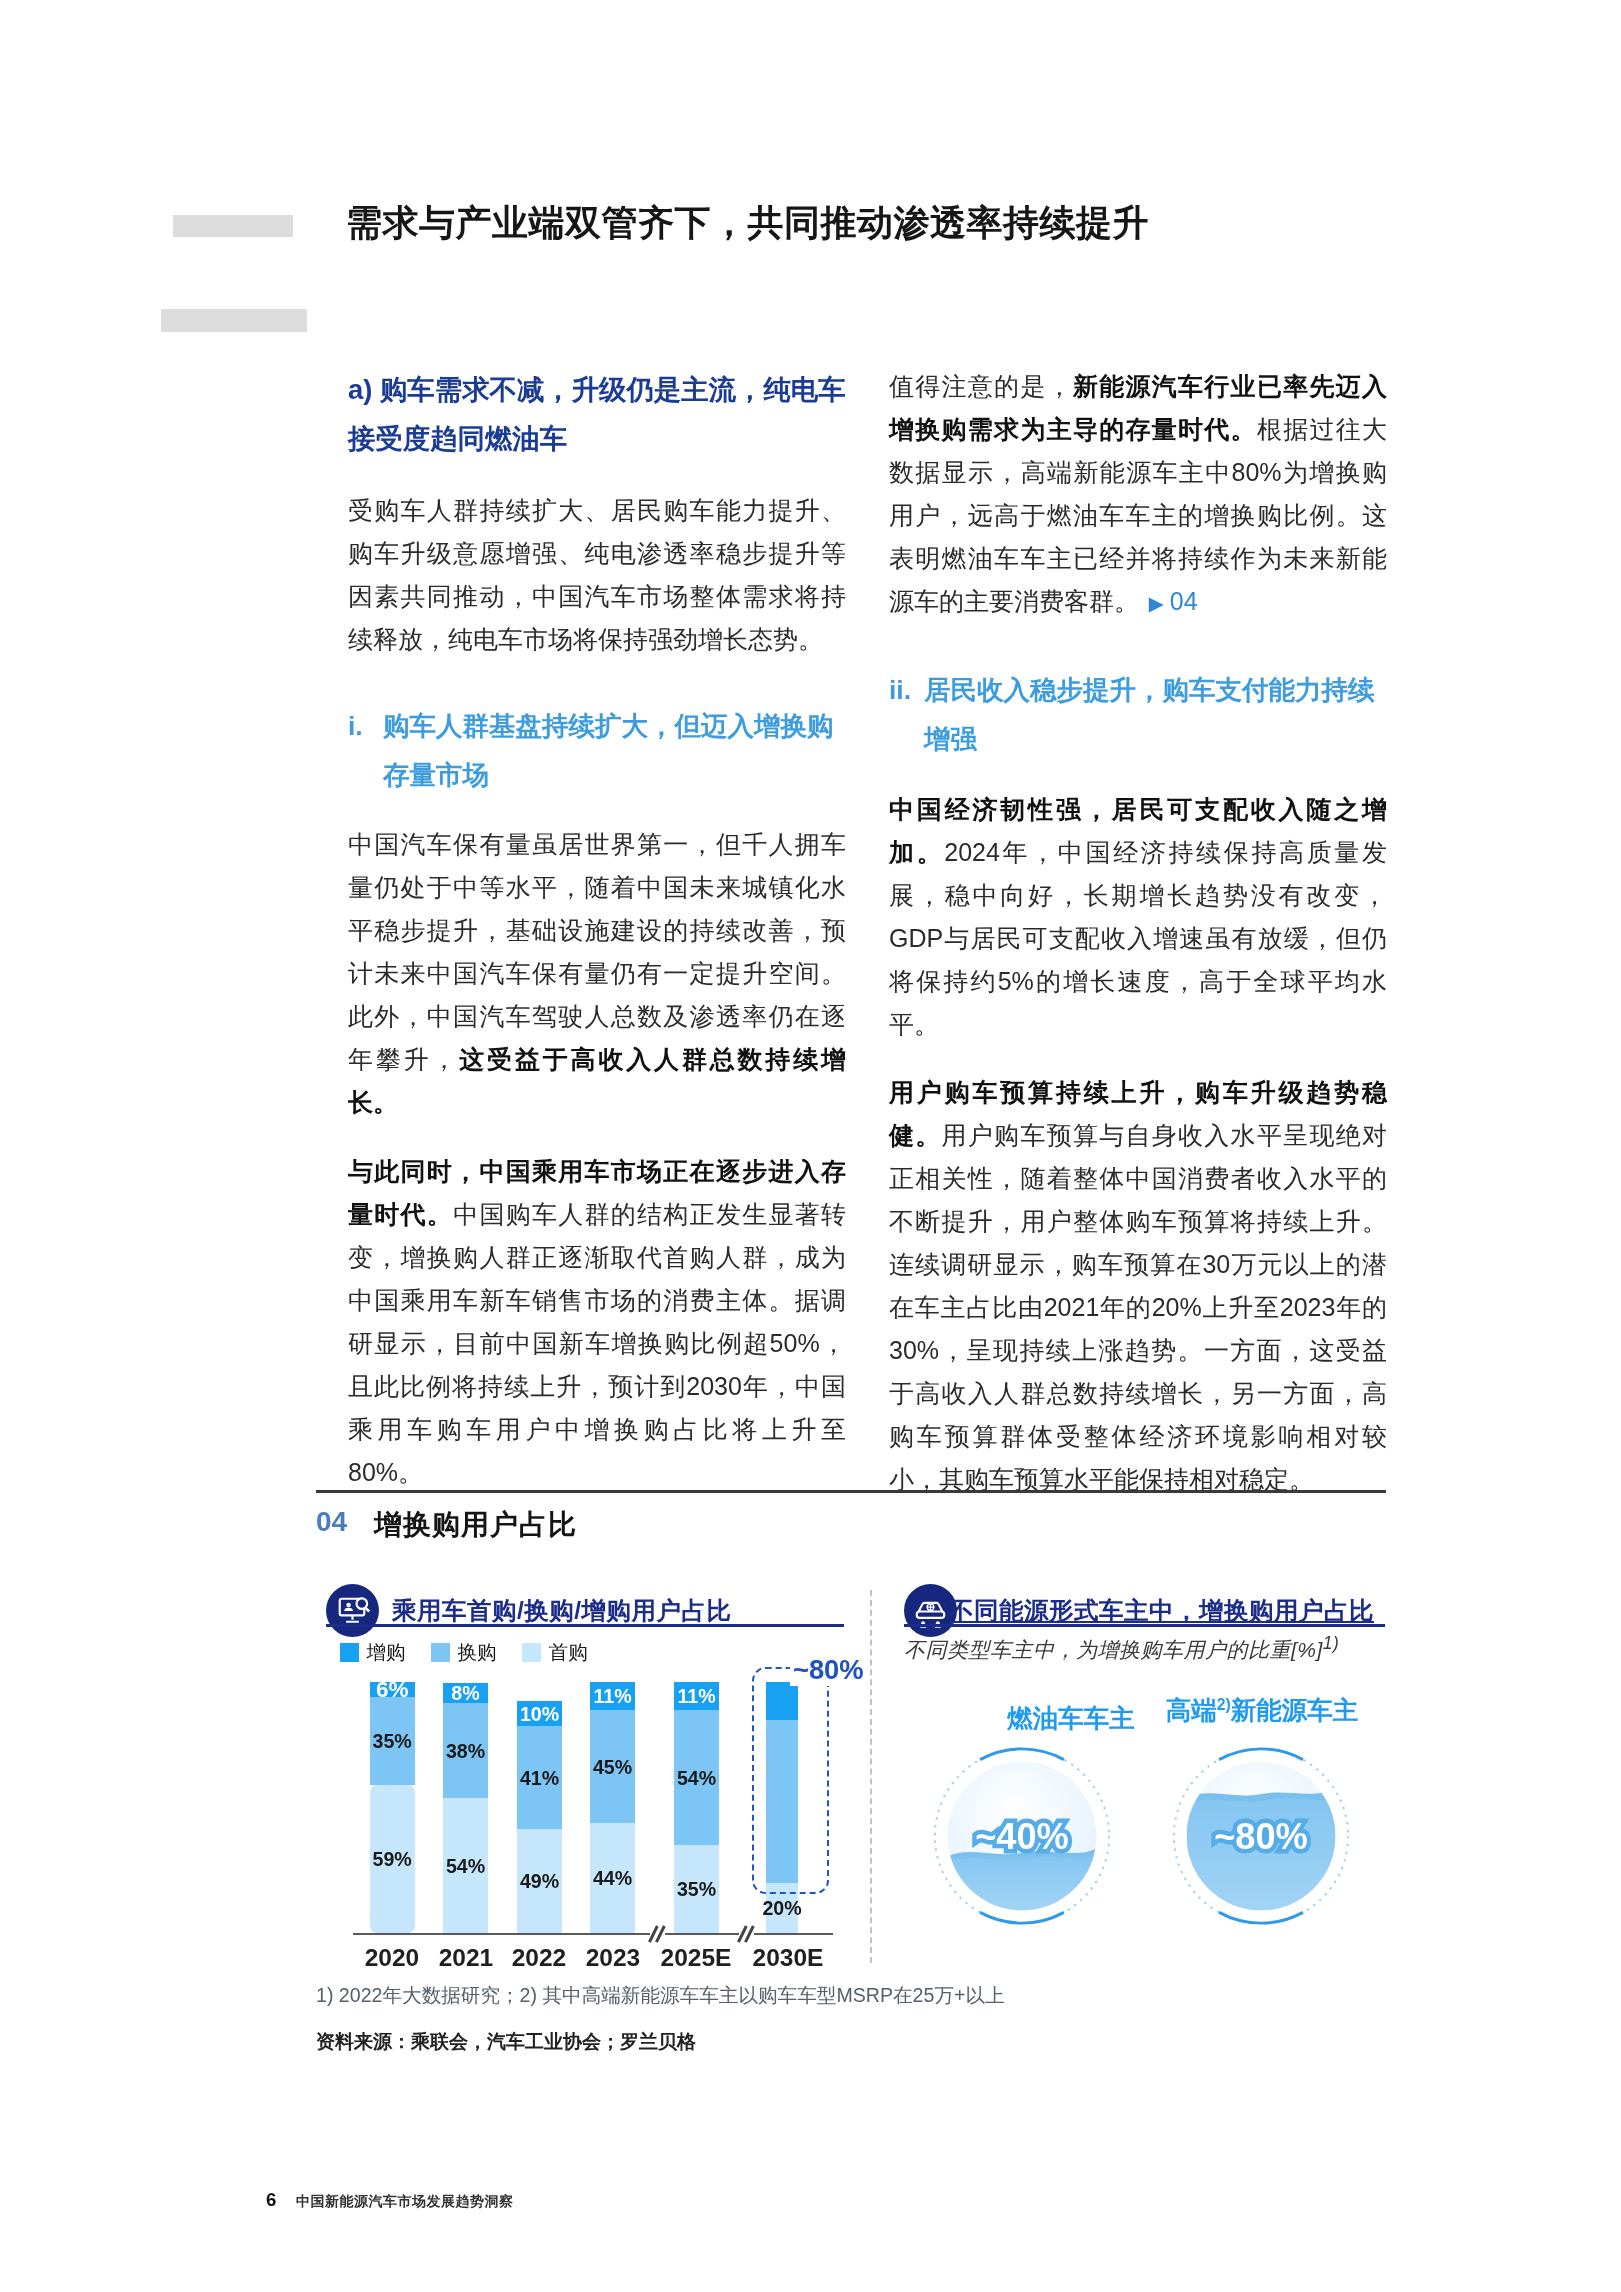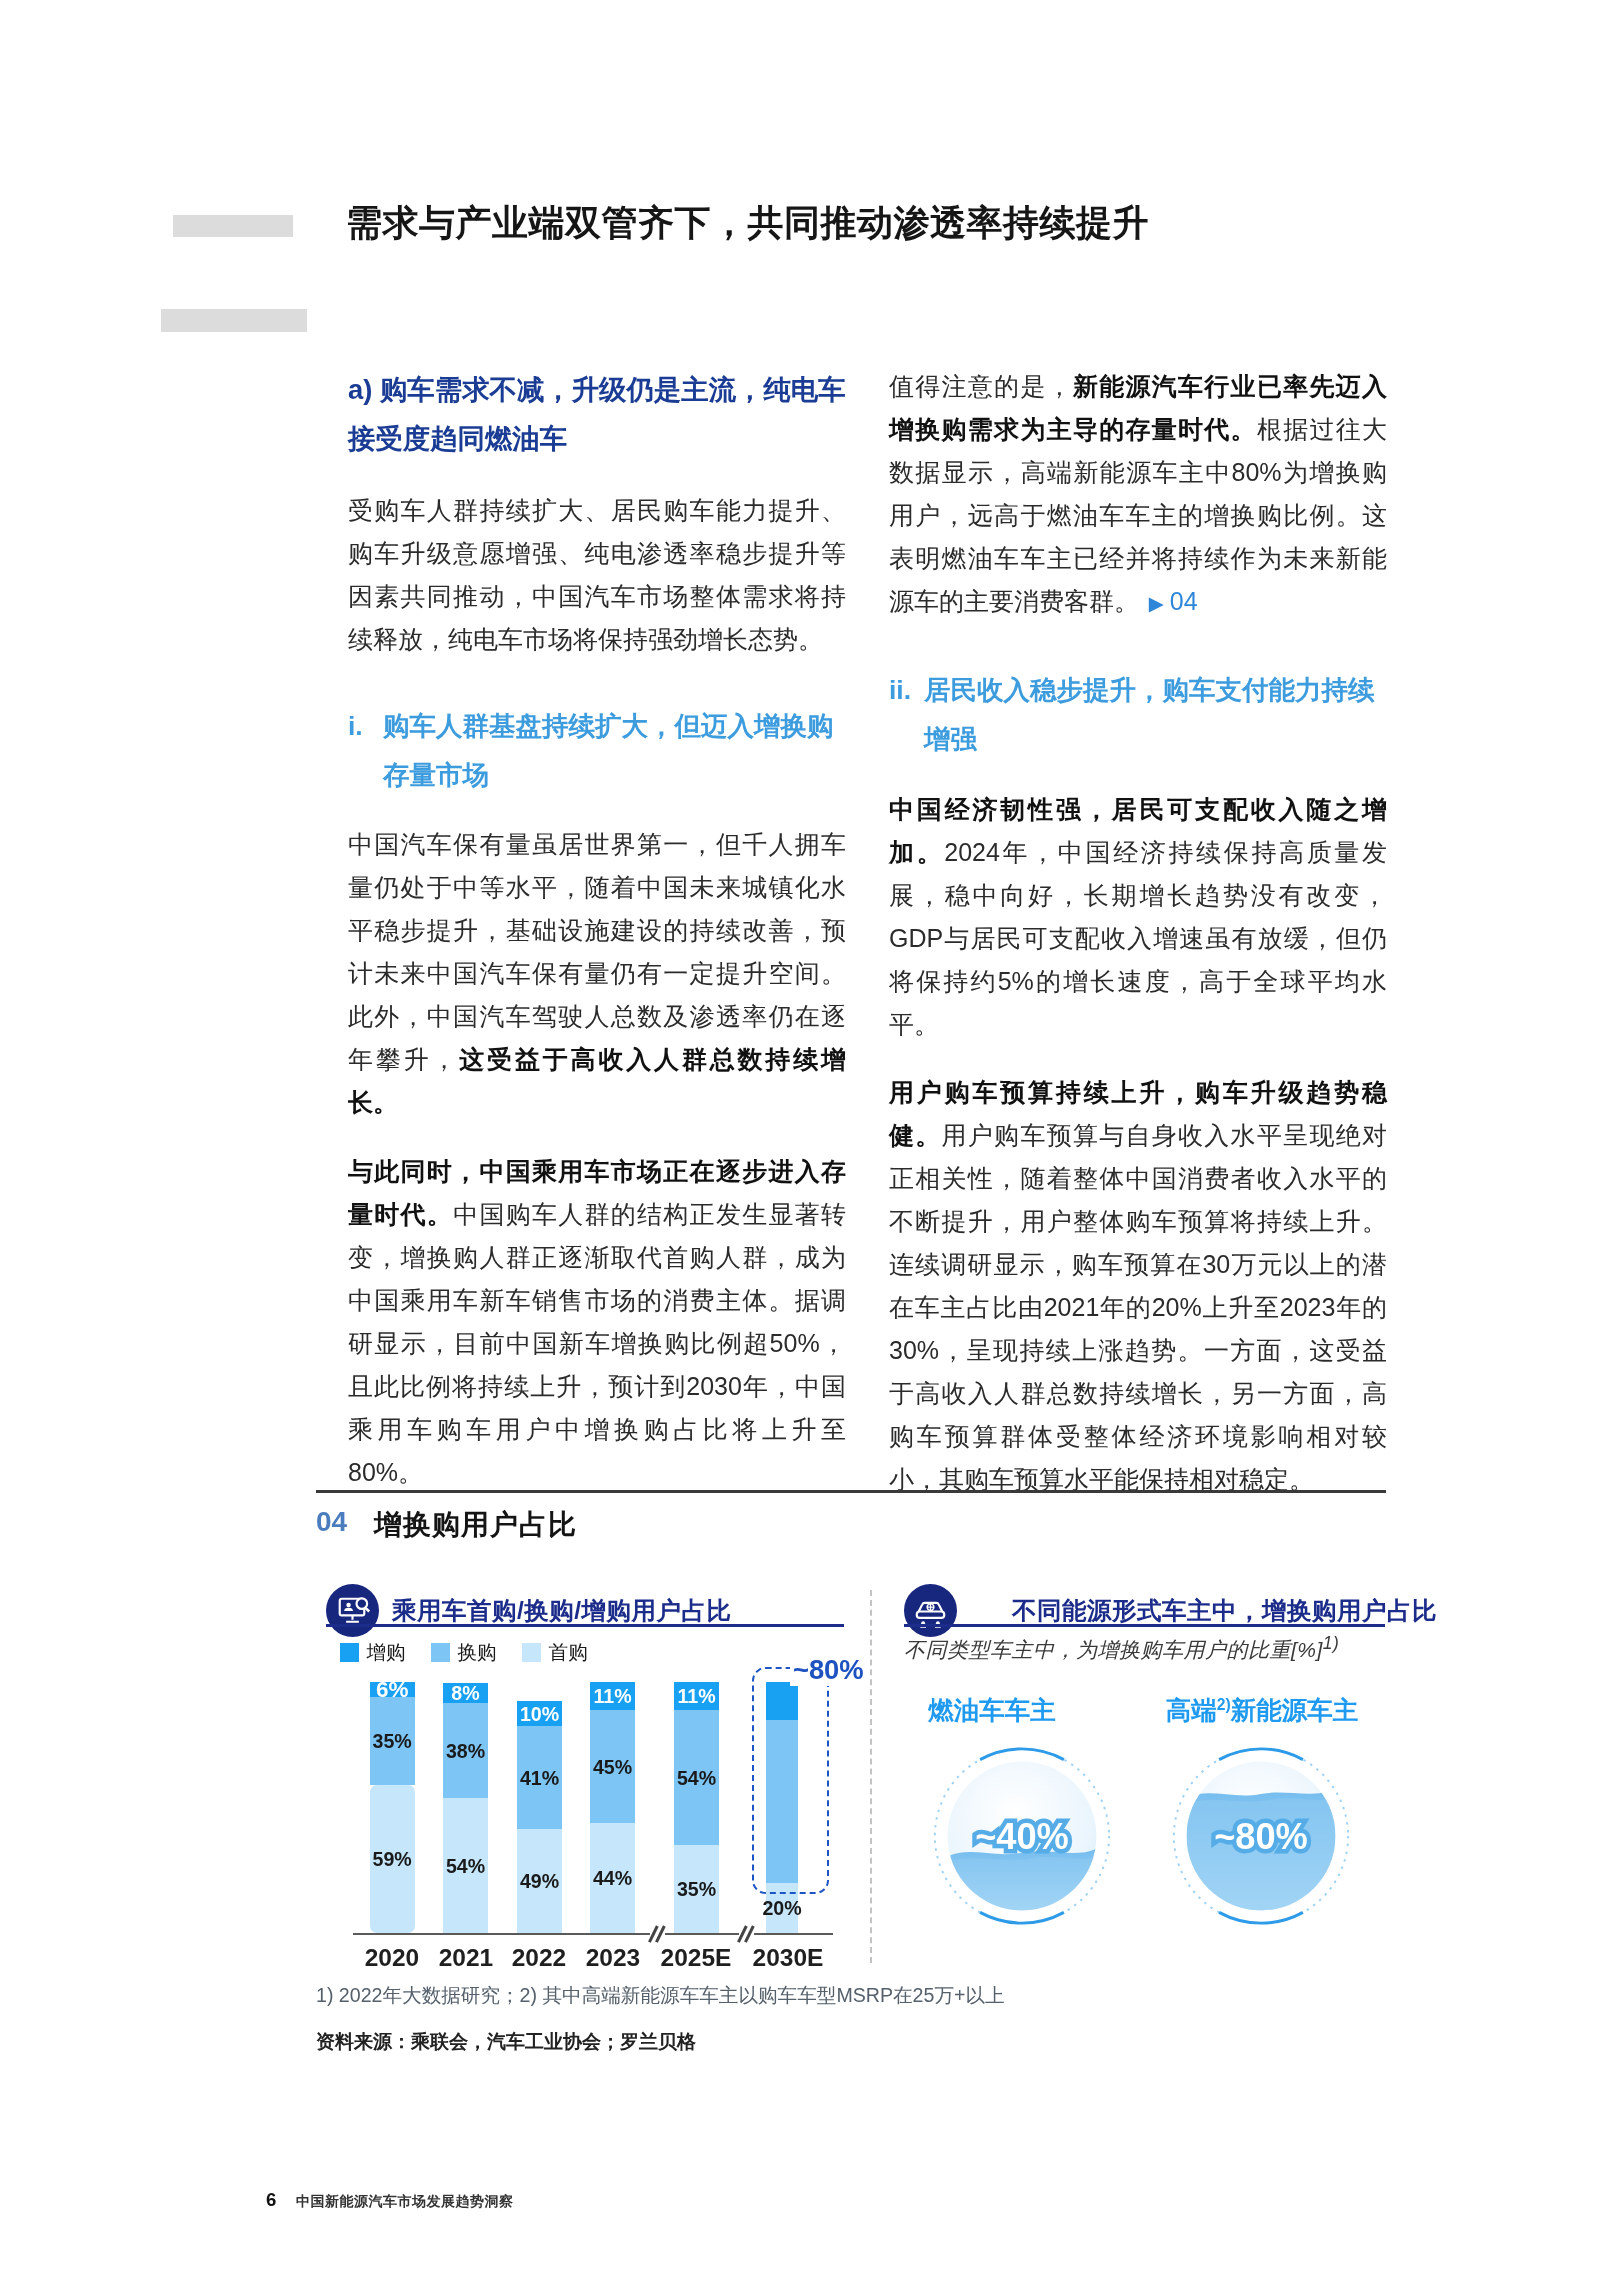--- a/index.html
+++ b/index.html
@@ -204,25 +204,25 @@
       <circle cx="27" cy="27" r="27" fill="#18277e"></circle>
       <path d="M15 28 l3.5-7 a3 3 0 0 1 2.8-1.8 h11.4 a3 3 0 0 1 2.8 1.8 L39 28" fill="none" stroke="#fff" stroke-width="2.2"></path>
       <rect x="13" y="28" width="28" height="6.5" rx="3" fill="none" stroke="#fff" stroke-width="2.2"></rect>
       <circle cx="27" cy="23.5" r="3.4" fill="none" stroke="#fff" stroke-width="1.6"></circle>
       <path d="M27 20.2 v6.6 M23.8 23.5 h6.4" stroke="#fff" stroke-width="1.3"></path>
       <circle cx="19.5" cy="40" r="2" fill="#fff"></circle>
       <circle cx="34.5" cy="40" r="2" fill="#fff"></circle>
       <path d="M16.5 44.5 a3,2.4 0 0 1 6,0 z M31.5 44.5 a3,2.4 0 0 1 6,0 z" fill="#fff"></path>
     </svg>
   </div>
-  <div class="panel-title" style="left:1012px;top:1594px;">不同能源形式车主中，增换购用户占比</div>
+  <div class="panel-title" style="left:949px;top:1594px;text-decoration:underline;">不同能源形式车主中，增换购用户占比</div>
   <div class="panel-underline" style="left:904px;top:1624px;width:481px;"></div>
   <div class="abs subtitle"><span>不同类型车主中，为增换购车用户的比重[%]</span><sup>1)</sup></div>
 
-  <div class="gauge-label" style="left:884px;"><span>燃油车车主</span></div>
+  <div class="gauge-label" style="left:963px;margin-top:8px;"><span>燃油车车主</span></div>
   <div class="gauge-label" style="left:1154px;"><span>高端</span><sup>2)</sup><span>新能源车主</span></div>
 
   <div class="abs" style="left:929px;top:1743px;">
     <svg width="186" height="186" viewBox="0 0 190 190">
       <defs>
         <radialGradient id="gbg1" cx="45%" cy="35%" r="75%">
           <stop offset="0%" stop-color="#ffffff"></stop>
             <stop offset="70%" stop-color="#eaf5fd"></stop>
             <stop offset="100%" stop-color="#d7ecfa"></stop>
         </radialGradient>

